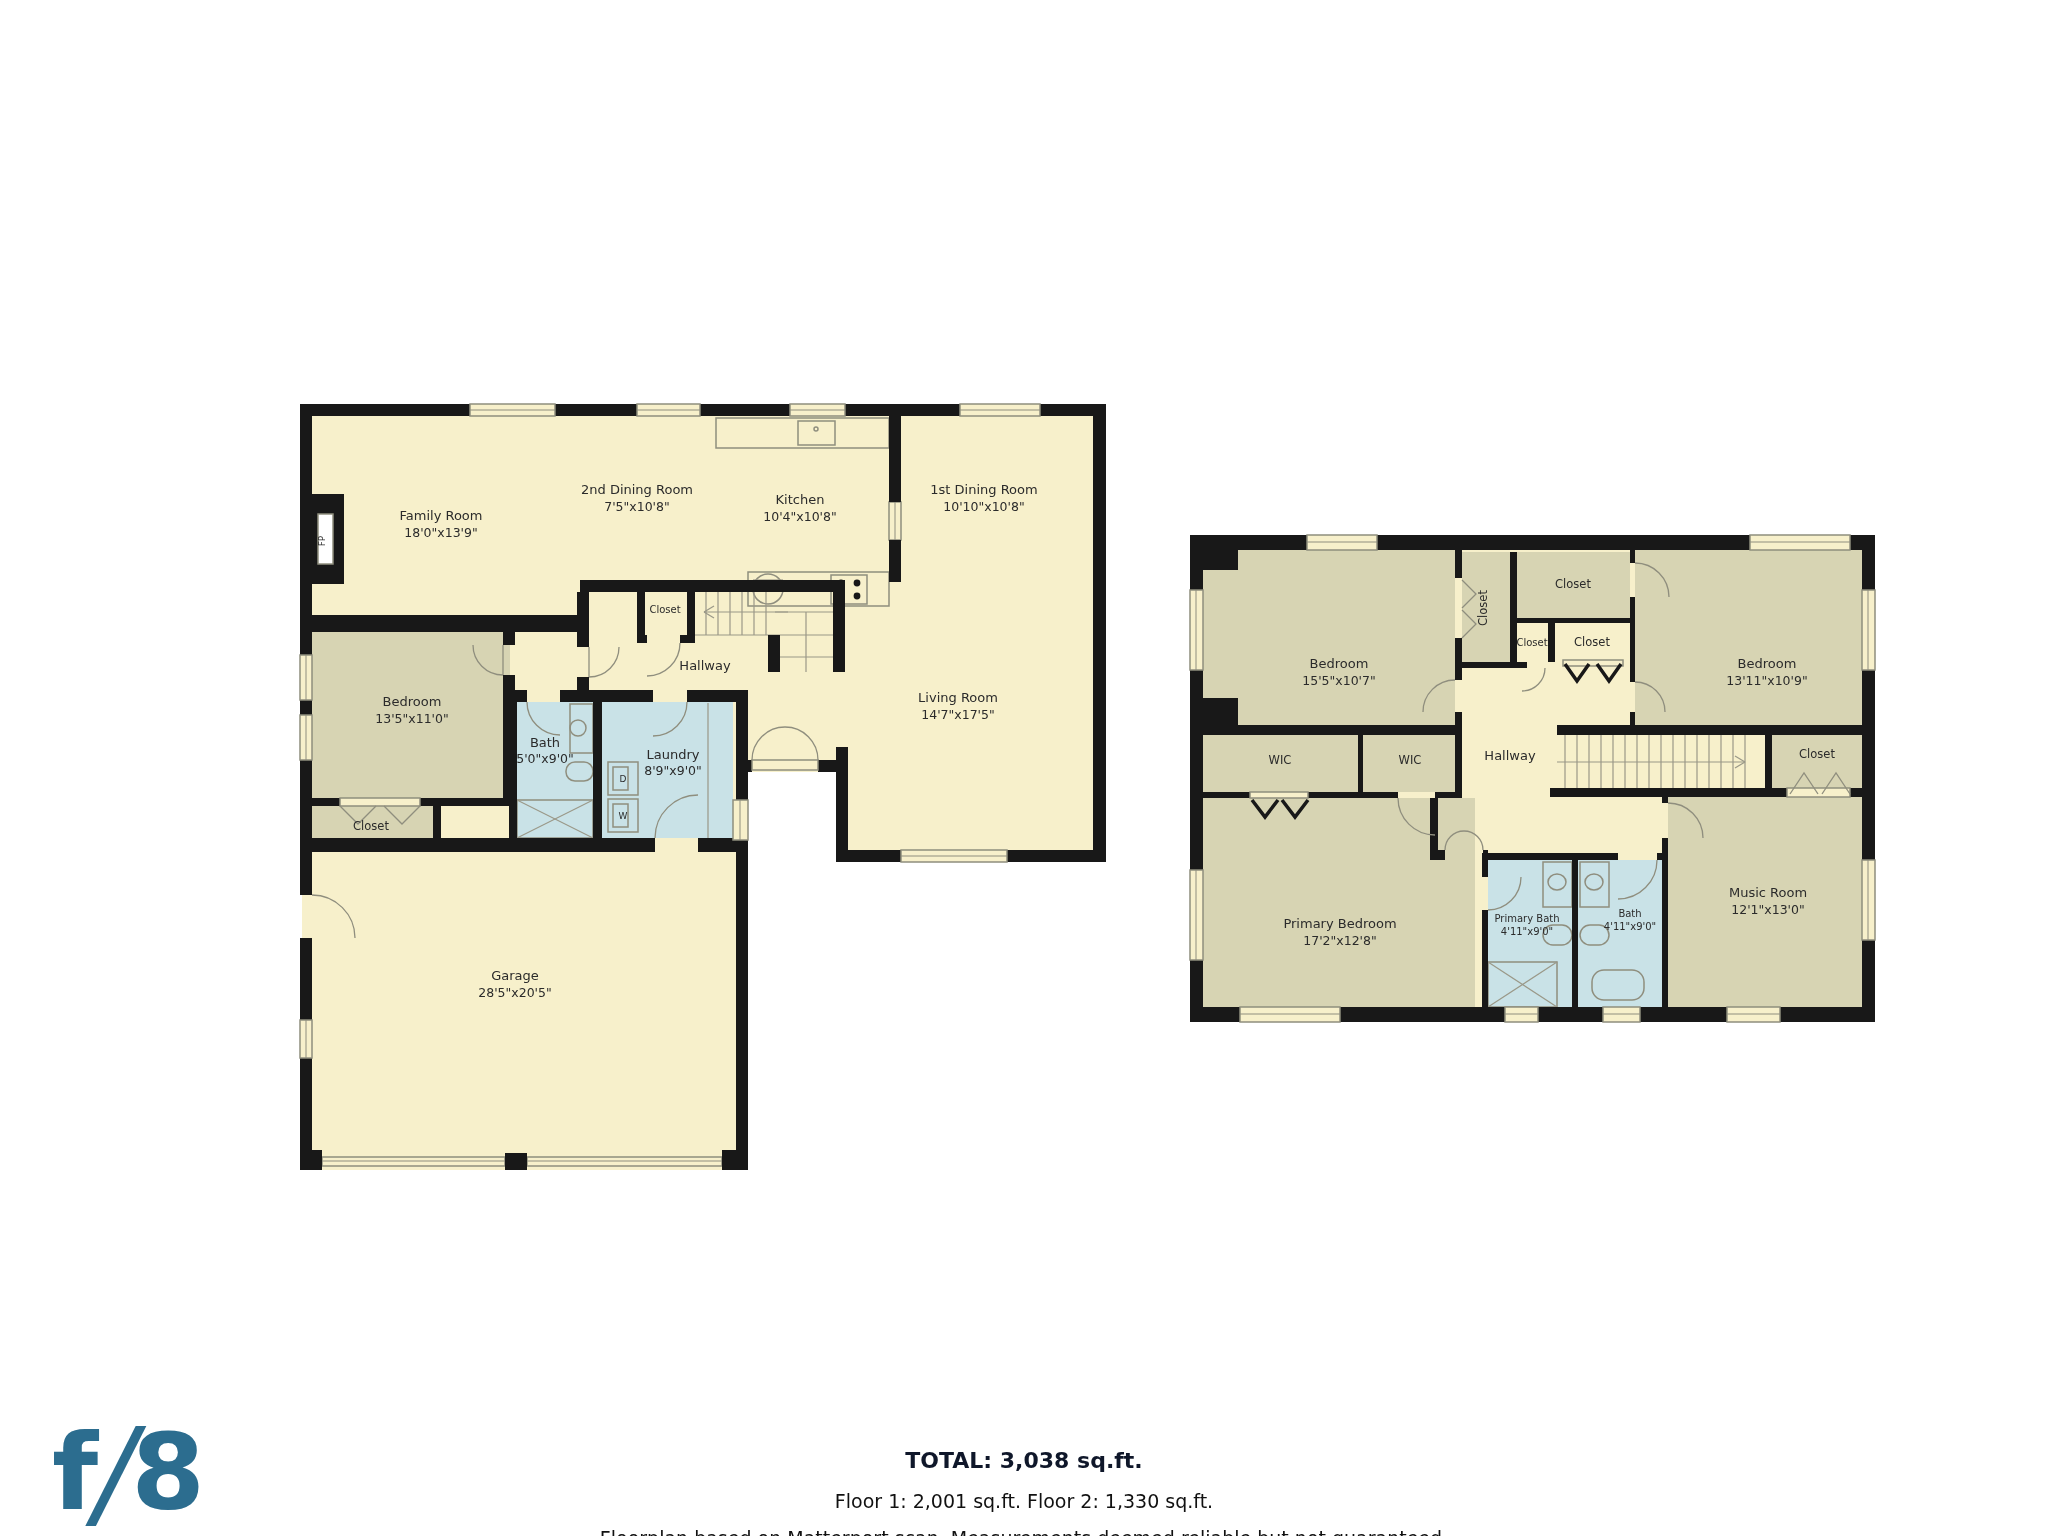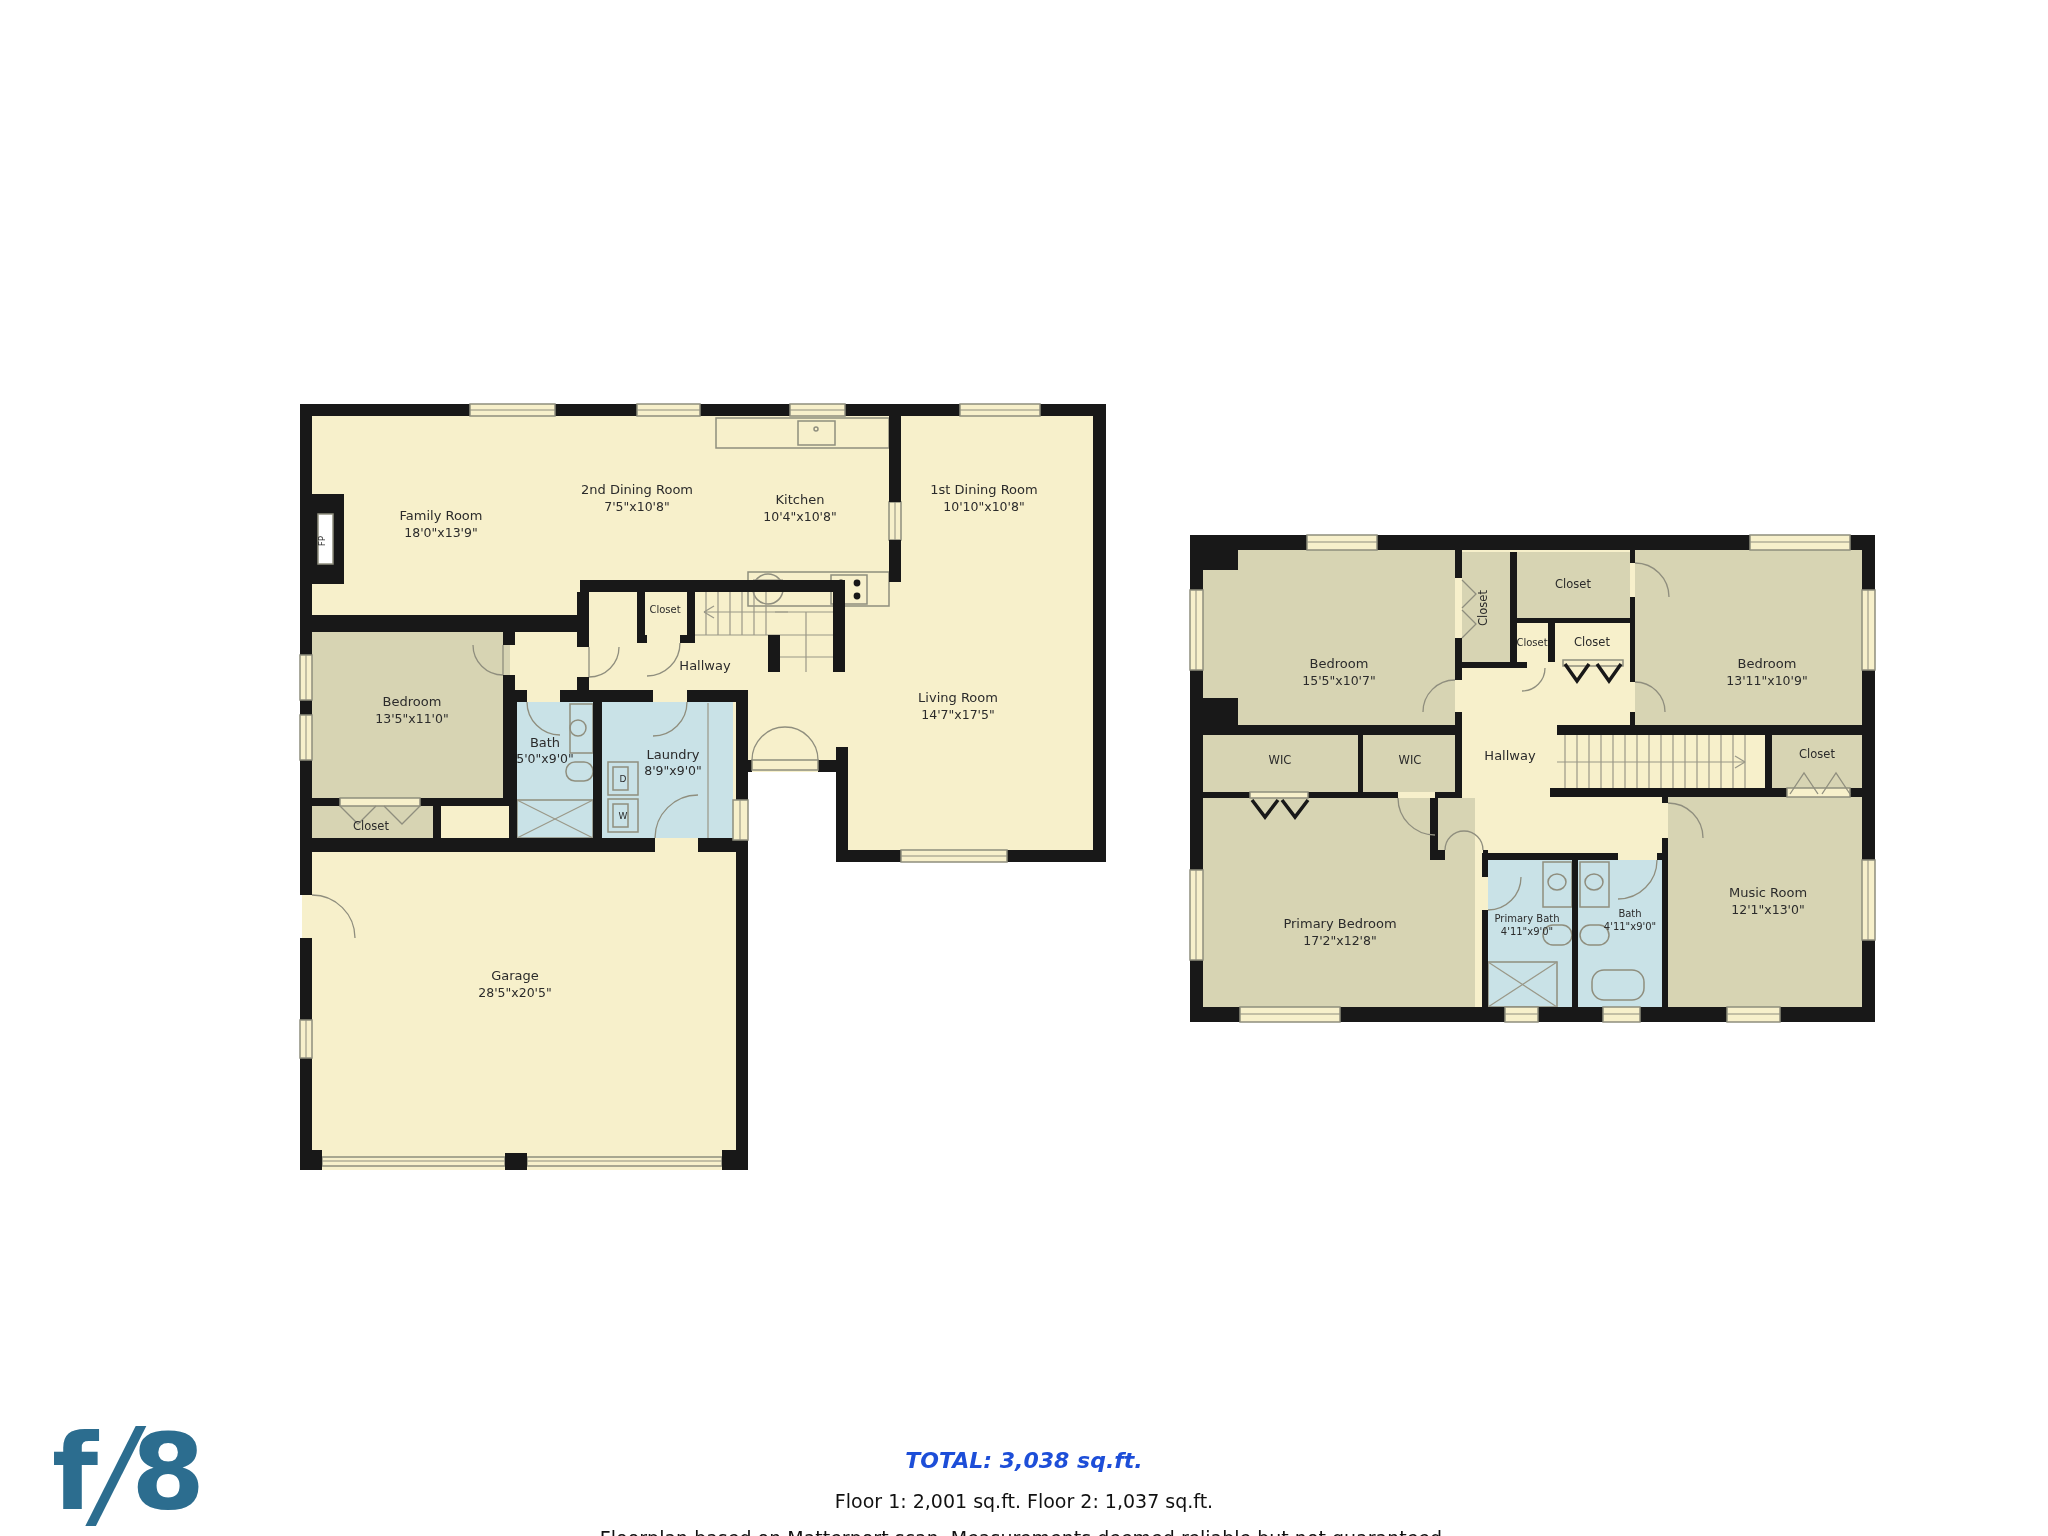--- a/index.html
+++ b/index.html
@@ -20,21 +20,21 @@
   .fx{fill:none;stroke:#8f8e7e;stroke-width:1.5;}
   .fxf{fill:#f7f0cb;stroke:#8f8e7e;stroke-width:1.5;}
   .fxw{fill:#fff;stroke:#8f8e7e;stroke-width:1.5;}
   .thin{fill:none;stroke:#9a9888;stroke-width:1.2;}
   .arc{fill:none;stroke:#8f8e7e;stroke-width:1.3;}
   .leaf{fill:none;stroke:#181818;stroke-width:3.5;}
   .leafthin{fill:none;stroke:#8f8e7e;stroke-width:1.3;}
   .win{fill:#f7f0cb;stroke:#8f8e7e;stroke-width:1.5;}
   .winline{stroke:#8f8e7e;stroke-width:1;}
   .f-total{position:absolute;left:0;top:1448px;width:100%;text-align:center;
-           font-size:22px;font-weight:bold;color:#1d4ed8;font-style:italic;}
+           font-size:22px;font-weight:bold;color:#0f172a;}
   .f-floors{position:absolute;left:0;top:1490px;width:100%;text-align:center;
            font-size:19px;color:#111;}
   .f-disc{position:absolute;left:0;top:1527px;width:100%;text-align:center;
            font-size:19px;color:#111;}
   #logo{position:absolute;left:52px;top:1396px;font-size:106px;font-weight:bold;
         color:#2c6d8f;letter-spacing:-4px;}
   #logo .slash{font-weight:400;font-style:italic;font-size:122px;position:relative;top:6px;}
 </style>
 </head>
 <body>
@@ -425,16 +425,16 @@
       <text class="small-label tc" x="1630" y="930">4'11"x9'0"</text>
       <text class="room-name tc" x="1768" y="897">Music Room</text>
       <text class="room-dims tc" x="1768" y="914">12'1"x13'0"</text>
     </g>
   </g>
 </svg>
 
   <div id="logo"><span>f</span><span class="slash">/</span><span>8</span></div>
 
   <div class="f-total">TOTAL: 3,038 sq.ft.</div>
-  <div class="f-floors">Floor 1: 2,001 sq.ft. Floor 2: 1,037 sq.ft.</div>
+  <div class="f-floors">Floor 1: 2,001 sq.ft. Floor 2: 1,330 sq.ft.</div>
   <div class="f-disc">Floorplan based on Matterport scan. Measurements deemed reliable but not guaranteed.</div>
 
 </div>
 
 </body></html>

